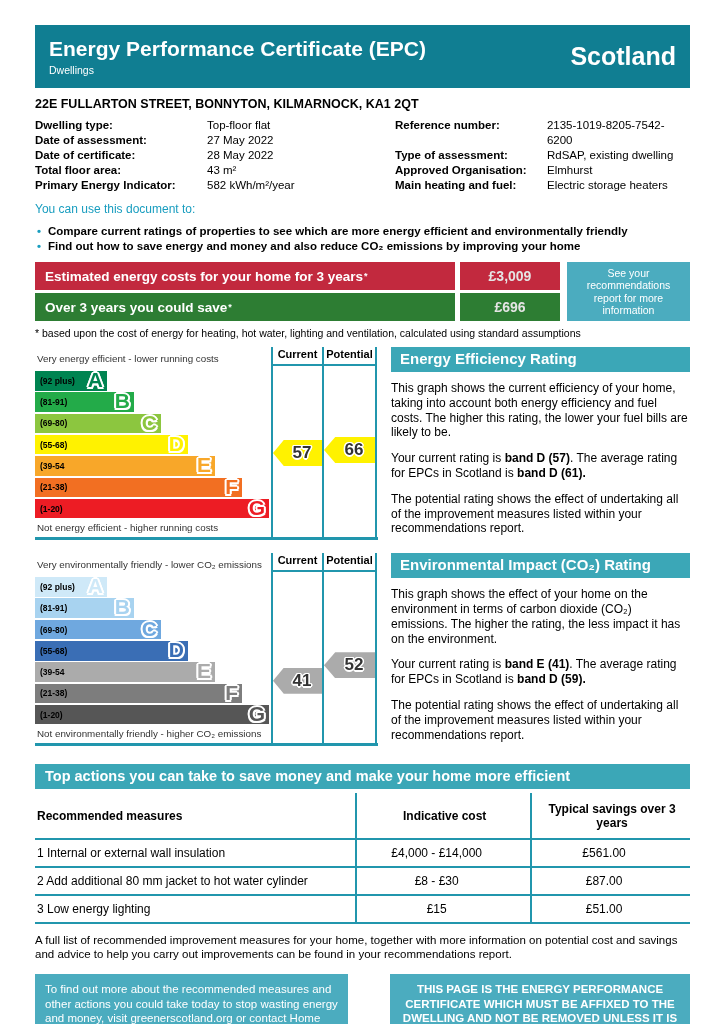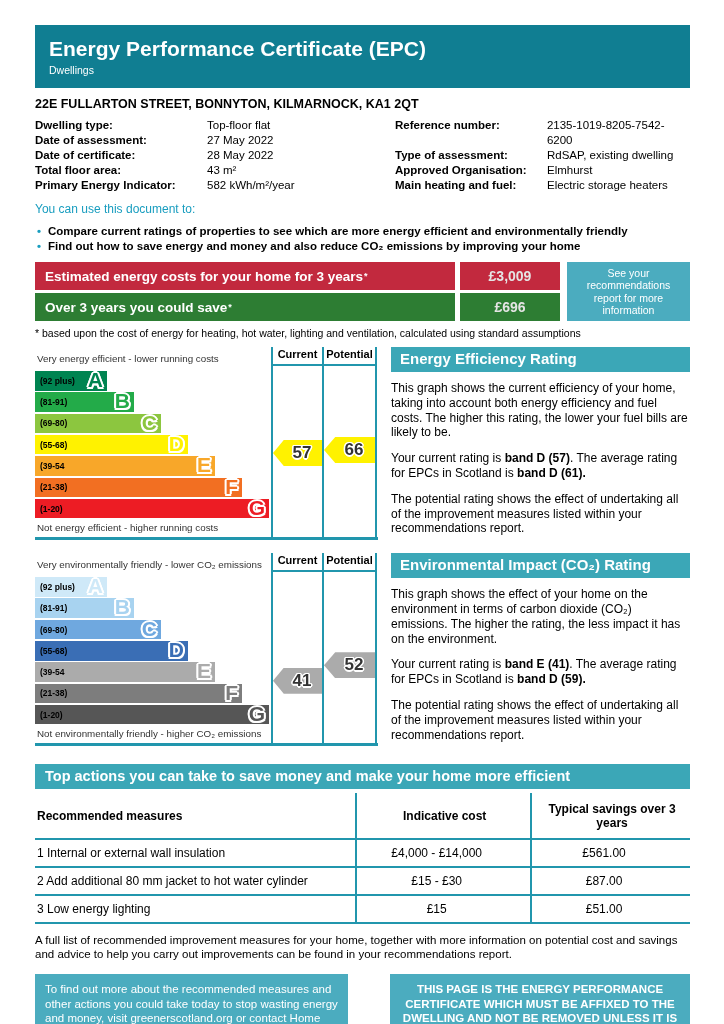--- a/index.html
+++ b/index.html
@@ -84,20 +84,21 @@
 </head>
 <body>
 
 <div class="page">
 
   <div class="banner">
     <div>
       <div class="t1">Energy Performance Certificate (EPC)</div>
       <div class="t2">Dwellings</div>
     </div>
+    <div class="region">Scotland</div>
   </div>
 
   <div class="address">22E FULLARTON STREET, BONNYTON, KILMARNOCK, KA1 2QT</div>
 
   <div class="details">
     <div class="col left" id="details-left">
         <div class="detail-row">
           <span class="dl">Dwelling type:</span>
           <span class="dv">Top-floor flat</span>
         </div>
@@ -281,21 +282,21 @@
         </tr>
       </thead>
     <tbody id="measures-body">
         <tr>
           <td class="w1">1 Internal or external wall insulation</td>
           <td class="w2 c">£4,000 - £14,000</td>
           <td class="w3 c">£561.00</td>
         </tr>
         <tr>
           <td class="w1">2 Add additional 80 mm jacket to hot water cylinder</td>
-          <td class="w2 c">£15 - £30</td>
+          <td class="w2 c">£8 - £30</td>
           <td class="w3 c">£87.00</td>
         </tr>
         <tr>
           <td class="w1">3 Low energy lighting</td>
           <td class="w2 c">£15</td>
           <td class="w3 c">£51.00</td>
         </tr>
       </tbody>
   </table>
   <div class="ta-note">A full list of recommended improvement measures for your home, together with more information on potential cost and savings and advice to help you carry out improvements can be found in your recommendations report.</div>

